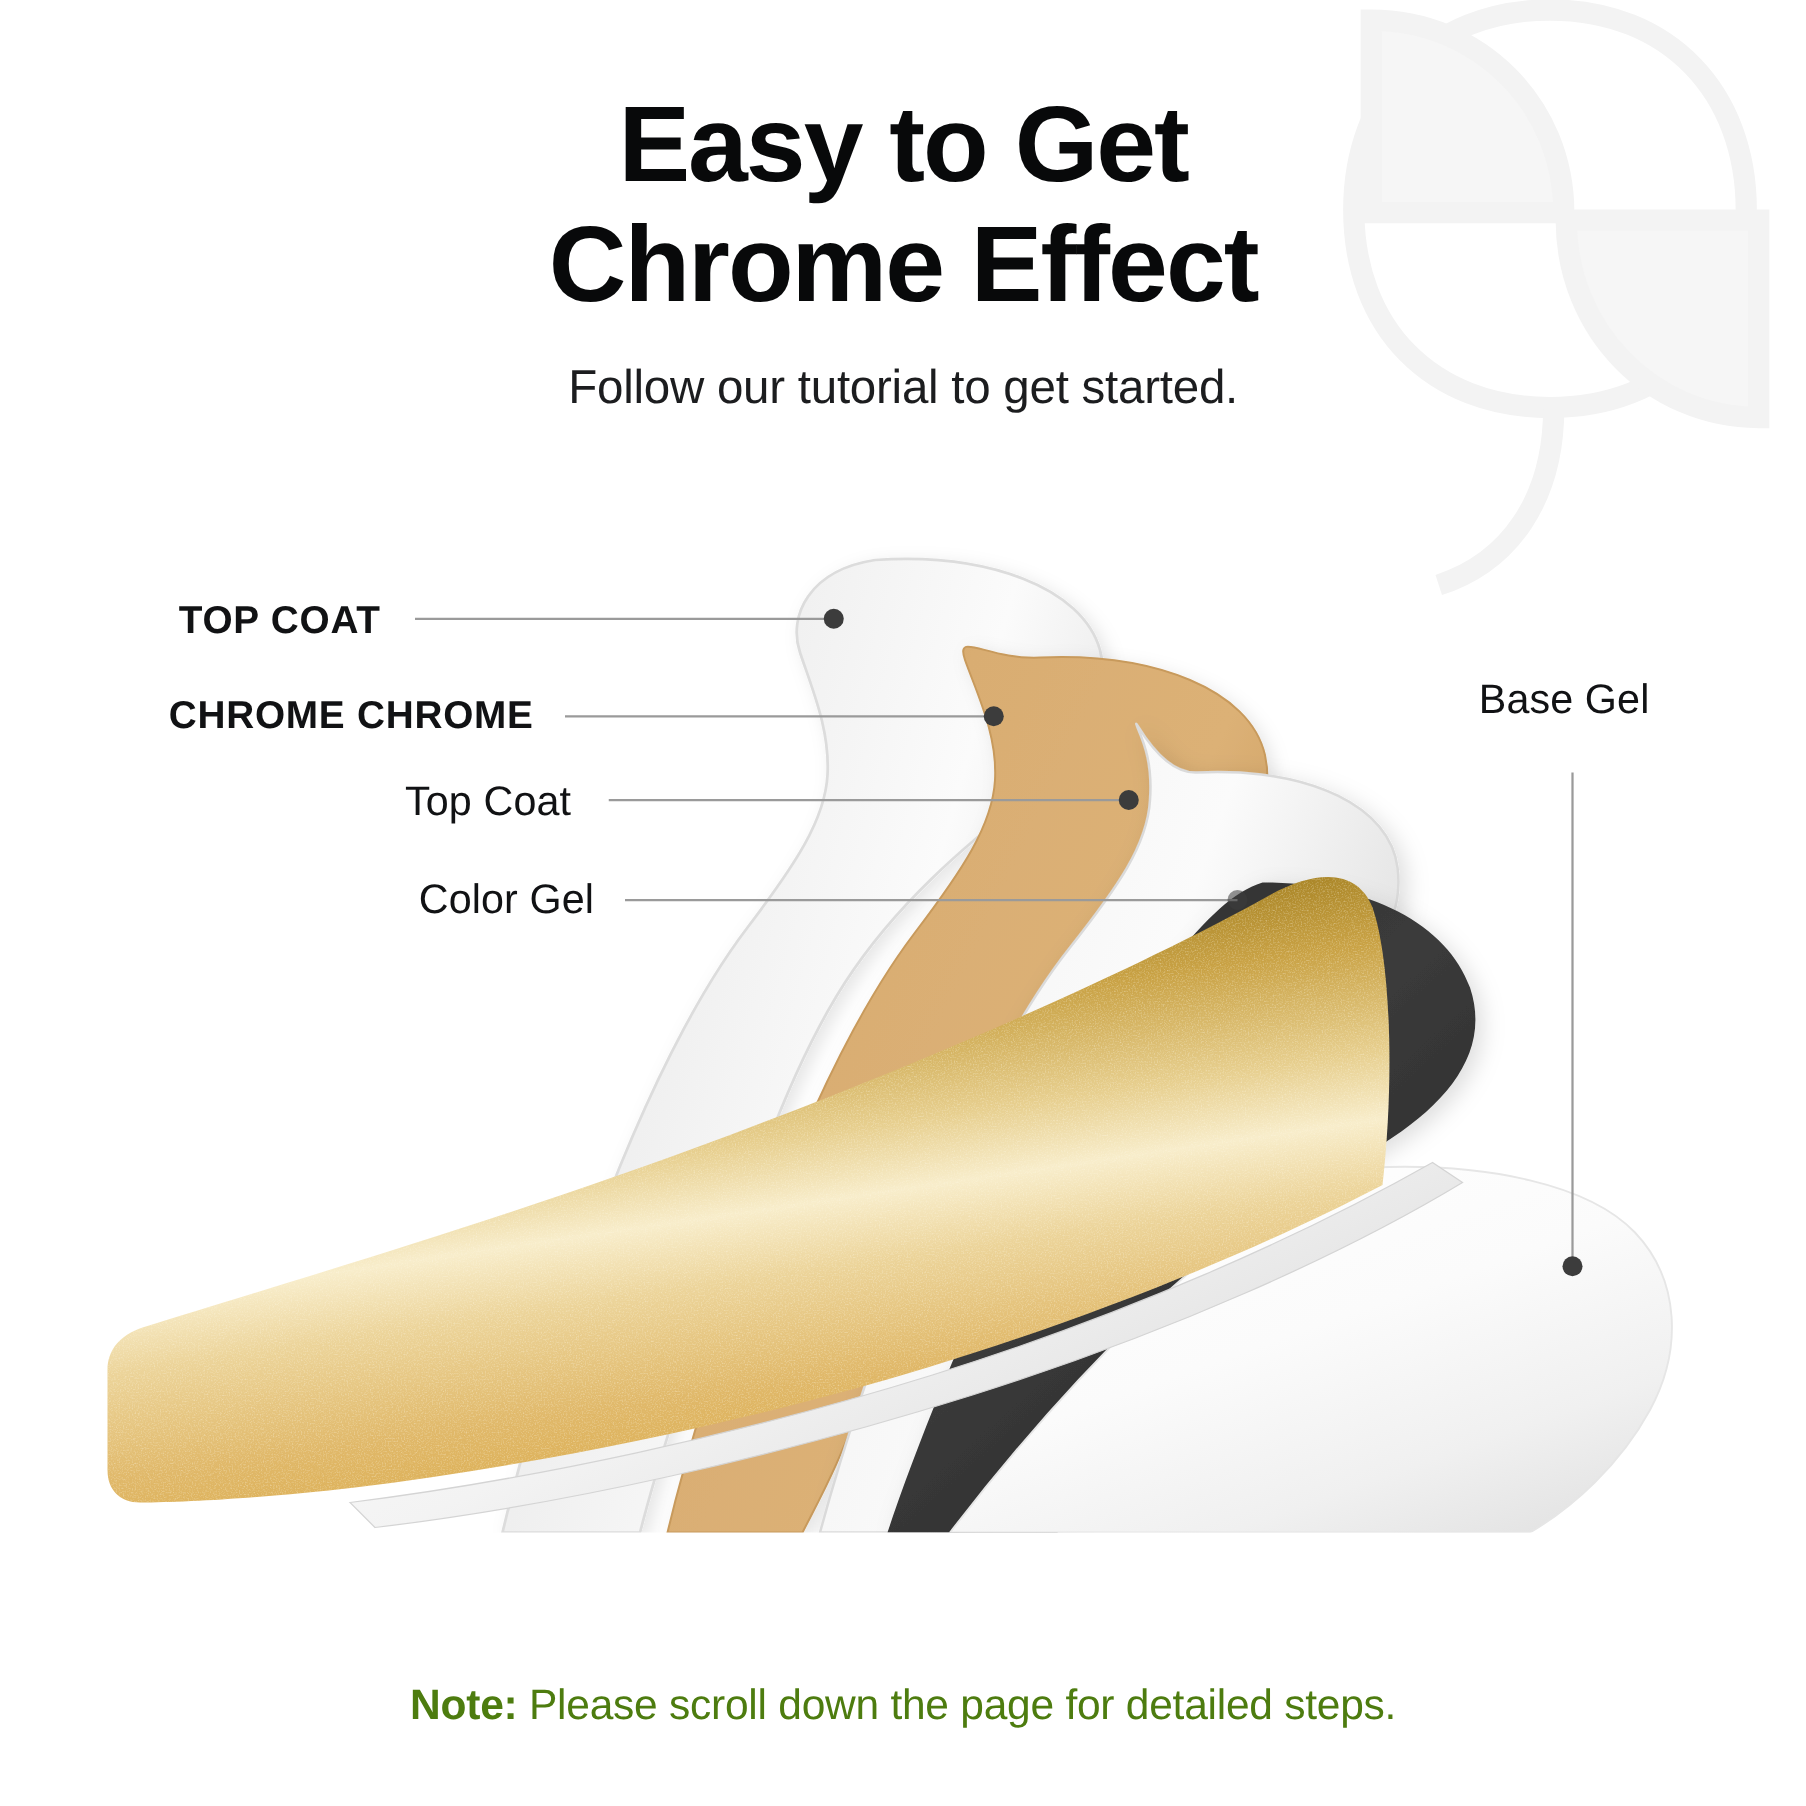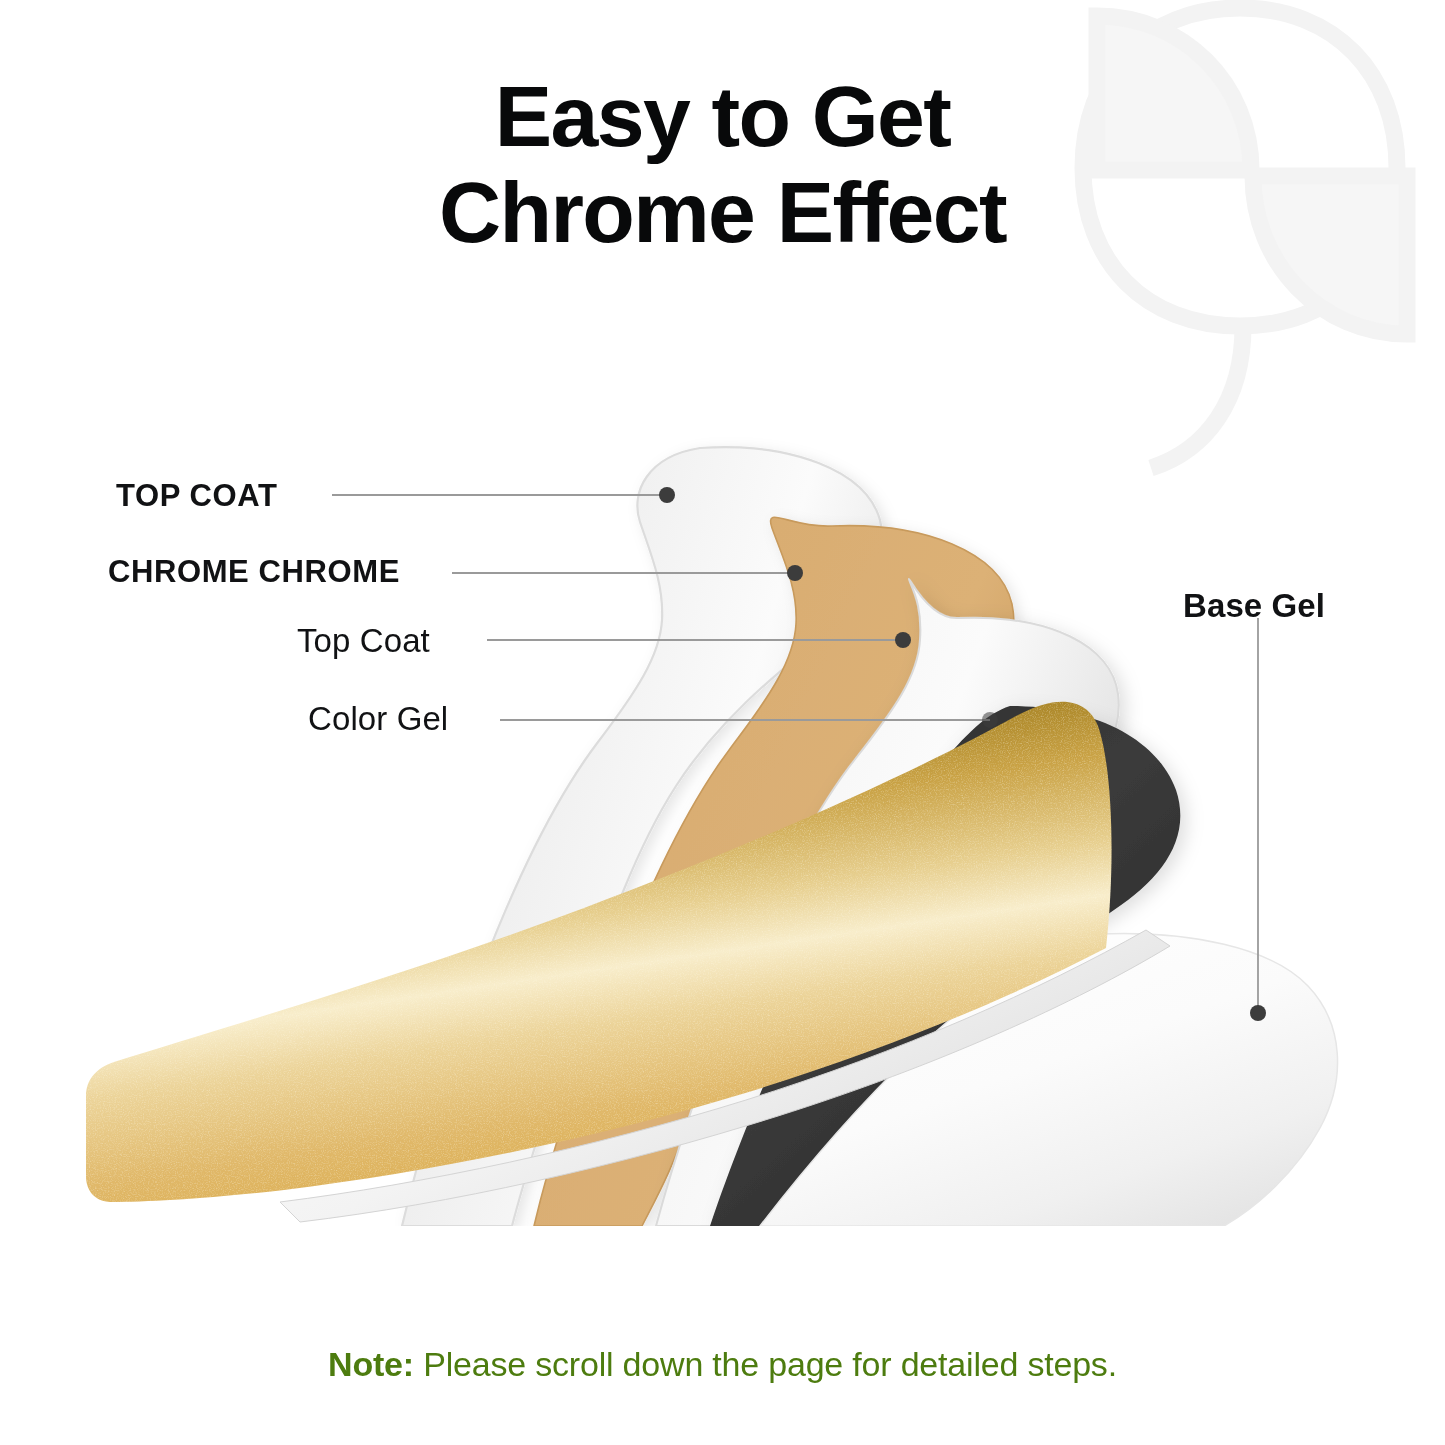--- a/index.html
+++ b/index.html
@@ -82,27 +82,27 @@
   .callout.strong {
     font-weight: 700;
     font-size: 31px;
     letter-spacing: 0.6px;
   }
   .callout.light {
     font-weight: 400;
     font-size: 33px;
     letter-spacing: 0.1px;
   }
-  .callout.right-align { text-align: right; }
+  .callout.right-align { text-align: right; margin-left: 27px; }
 
   #label-top-coat-bold   { left: 116px;  top: 478px; }
   #label-chrome-powder   { left: 108px;  top: 554px; }
   #label-top-coat        { left: 297px;  top: 622px; }
   #label-color-gel       { left: 308px;  top: 700px; }
-  #label-base-gel        { left: 1183px; top: 587px; font-weight: bold; }
+  #label-base-gel        { left: 1183px; top: 540px; }
 
   
   #note {
     position: absolute;
     left: 0;
     top: 1345px;
     width: 1445px;
     text-align: center;
     z-index: 8;
     font-family: "Liberation Sans", sans-serif;
@@ -126,20 +126,21 @@
       <path d="M112 46 L 112 200 L 266 200 C 266 114 198 46 112 46 Z"></path>
       <path d="M266 204 C 266 300 330 366 424 366 L 424 204 Z" stroke="none" fill="#f6f6f6"></path>
       <path d="M268 206 L 422 206 L 422 364 C 336 364 268 294 268 206 Z"></path>
       <path d="M258 356 C 258 430 222 480 166 498"></path>
     </g>
   </svg>
 
   <div id="header">
     <h1 id="title">Easy to Get
 Chrome Effect</h1>
+    <p id="subtitle">Follow our tutorial to get started.</p>
   </div>
 
   <svg id="illustration" viewBox="0 0 1445 1445" xmlns="http://www.w3.org/2000/svg" aria-hidden="true">
     <defs>
 
       <linearGradient id="gradTopCoatOuter" x1="0" y1="0" x2="1" y2="0.45">
         <stop offset="0%" stop-color="#f7f7f7"></stop>
         <stop offset="38%" stop-color="#efefef"></stop>
         <stop offset="72%" stop-color="#fbfbfb"></stop>
         <stop offset="100%" stop-color="#e6e6e6"></stop>

